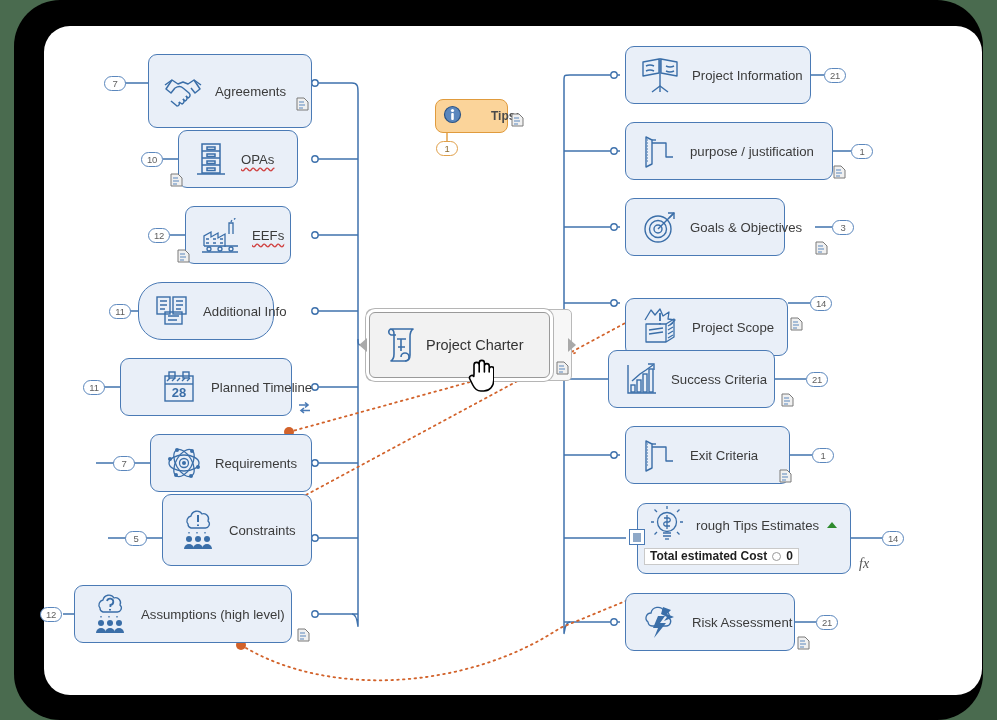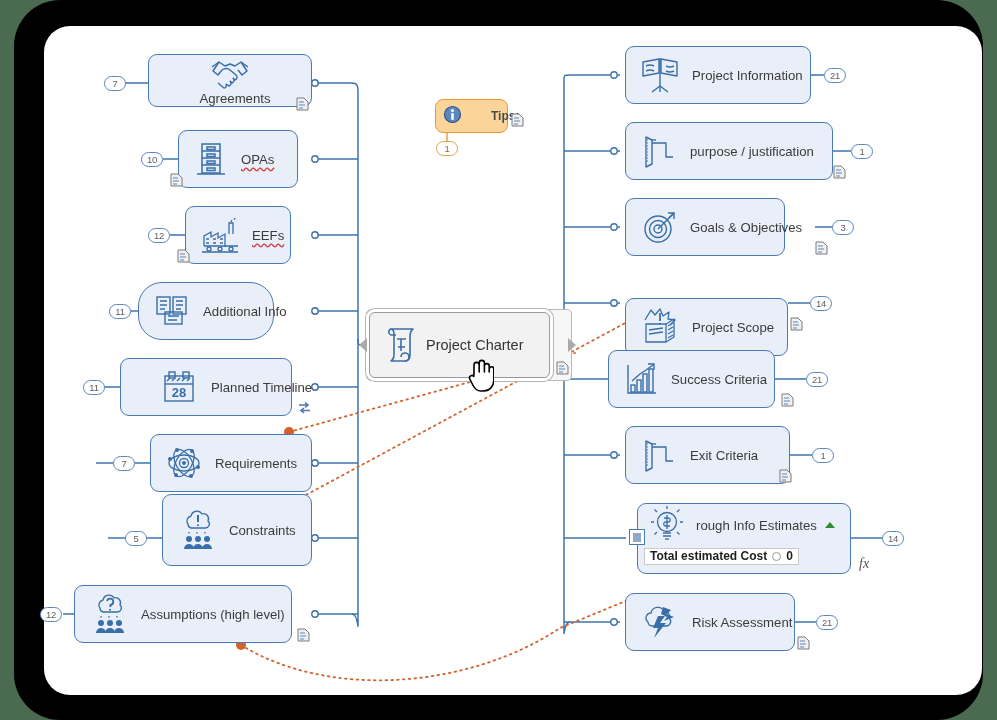--- a/index.html
+++ b/index.html
@@ -284,21 +284,21 @@
   <span style="margin-left:6px;">Tips:</span>
 </div>
 <span class="note-ic" style="left:511px;top:113px;">
   <svg width="13" height="14" viewBox="0 0 13 14">
       <path d="M1,1 h7 l4,4 v8 h-11 z" fill="#f0f0f0" stroke="#7a7a7a" stroke-width="1"></path>
       <path d="M3,5 h5 M3,8 h6 M3,11 h4" stroke="#5b87bd" stroke-width="1"></path>
     </svg>
 </span>
 <div class="badge tips-badge" style="left:436px;top:141px;">1</div>
 
-<div class="node" style="left:148px;top:54px;width:164px;height:53px;flex-direction:column;">
+<div class="node" style="left:148px;top:54px;width:164px;height:74px;">
   <span class="ic">
     <svg width="44" height="36" viewBox="0 0 44 36">
         <g fill="none" stroke="#3a6ea8" stroke-width="1.5" stroke-linejoin="round">
       <path d="M4,12 l7,-5 l6,4 l5,-2 l5,2 l6,-4 l7,5"></path>
       <path d="M11,7 l-6,9 l5,4 l4,-5"></path>
           <path d="M33,7 l6,9 l-5,4 l-4,-5"></path>
       <path d="M14,15 c3,-2 6,-2 8,0 l6,5 c2,2 1,4 -1,5 l-2,-2"></path>
       <path d="M25,23 c2,2 1,4 -1,5 l-2,-2"></path>
           <path d="M22,26 c2,2 1,4 -1,5 l-3,-2"></path>
       <path d="M18,29 c1,2 0,4 -2,4 l-6,-5"></path>
@@ -613,21 +613,21 @@
       <svg width="42" height="40" viewBox="0 0 42 40">
           <g fill="none" stroke="#3a6ea8" stroke-width="1.3">
         <circle cx="21" cy="18" r="9.5"></circle>
         <path d="M17,29 h8 M17,32 h8"></path>
             <path d="M19,35 h4"></path>
         <path d="M21,11 v14 M18,14 h5 a2.2,2.2 0 0,1 0,4 h-4 a2.2,2.2 0 0,0 0,4 h5"></path>
         <path d="M21,5 v-3 M31,8 l2.5,-2.5 M11,8 l-2.5,-2.5 M34,18 h3 M5,18 h3 M31,28 l2.5,2.5 M11,28 l-2.5,2.5"></path>
       </g>
         </svg>
     </span>
-    <span style="margin-left:8px;">rough Info Estimates</span>
+    <span style="margin-left:8px;">rough Tips Estimates</span>
     <span class="green-arrow"></span>
   </div>
   <div id="cost-sub">
     <span>Total estimated Cost</span>
     <span class="gear-dot"></span>
     <span>0</span>
   </div>
 </div>
 <div id="cost-left-box">
     <i></i>

